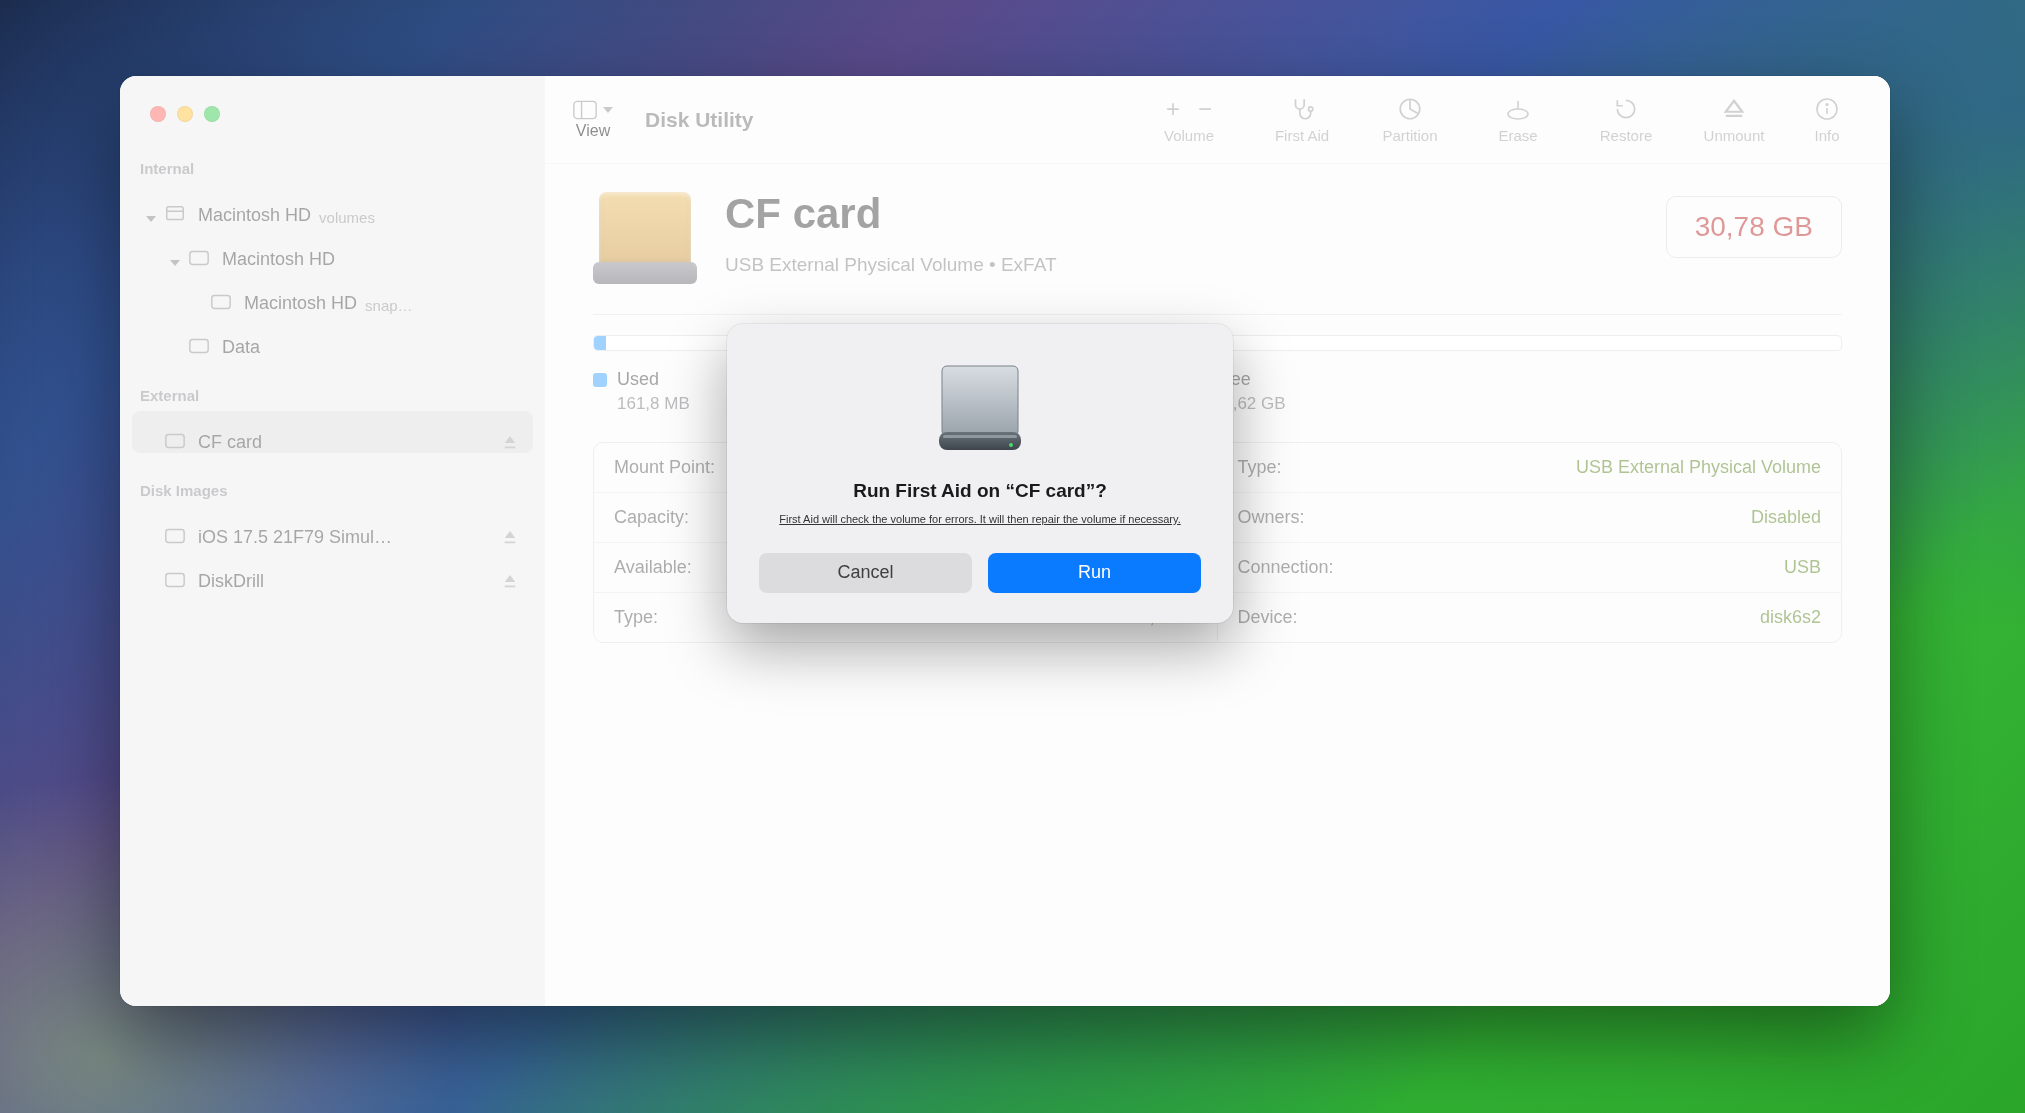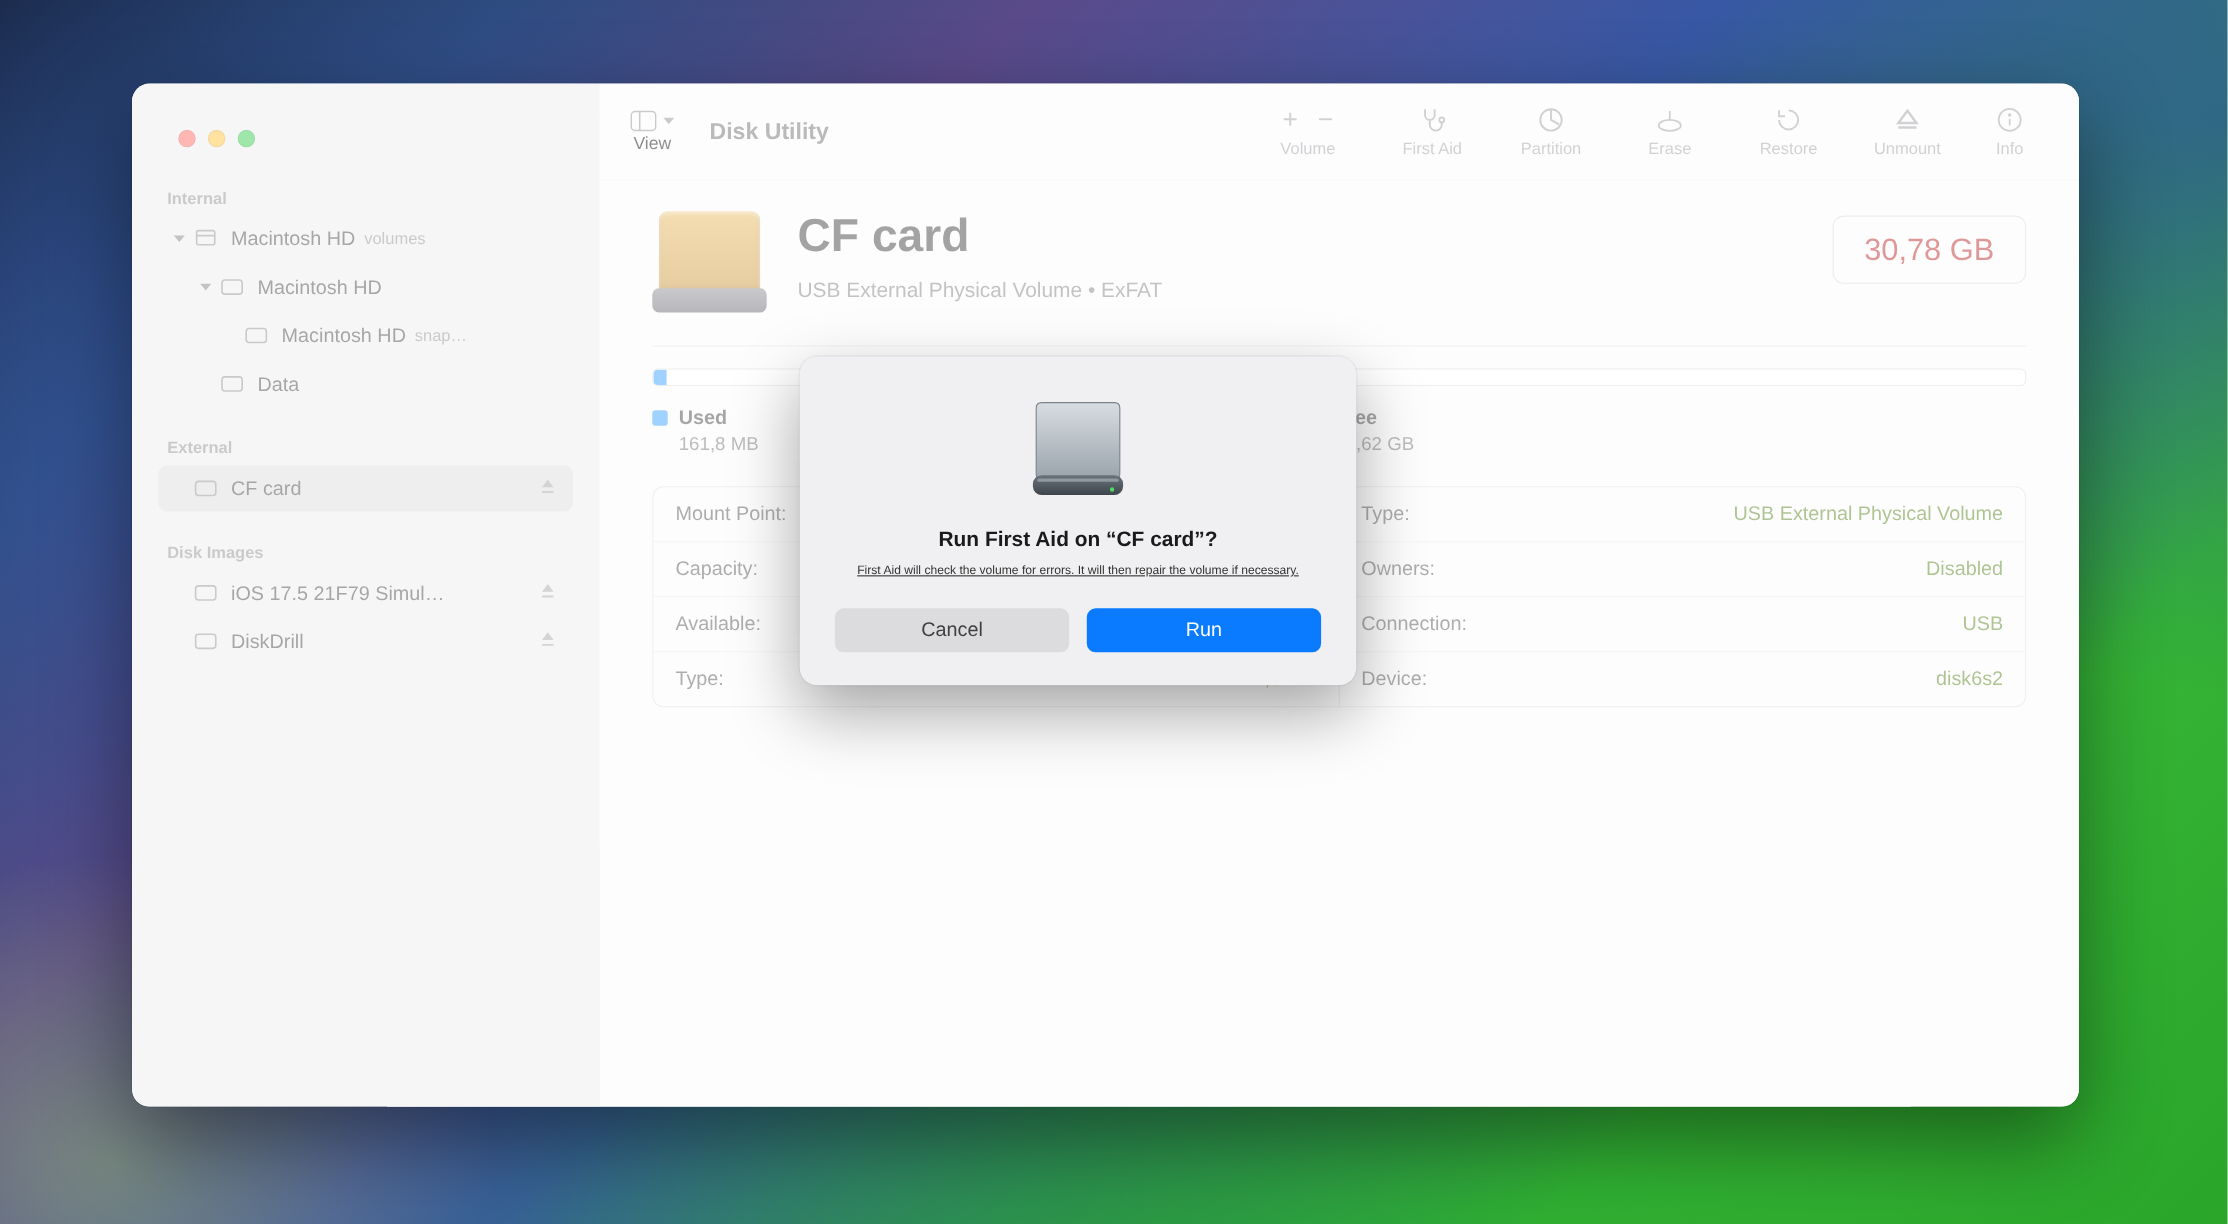--- a/index.html
+++ b/index.html
@@ -10,31 +10,31 @@
     radial-gradient(ellipse 900px 700px at 15% 35%, rgba(60,100,200,0.45), transparent 70%),
     radial-gradient(ellipse 1000px 800px at 100% 10%, rgba(40,70,160,0.55), transparent 65%),
     radial-gradient(ellipse 1200px 900px at 50% 110%, rgba(30,160,40,0.6), transparent 60%),
     radial-gradient(ellipse 500px 400px at 5% 95%, rgba(180,220,100,0.4), transparent 70%);
 }
 
 .window { position: absolute; left: 120px; top: 76px; width: 1770px; height: 930px;
   background: #f5f5f7; border-radius: 16px; box-shadow: 0 30px 80px rgba(0,0,0,0.45), 0 0 0 1px rgba(0,0,0,0.05);
   display: flex; overflow: hidden; }
 
-.sidebar { width: 425px; background: rgba(233,233,235,0.92); backdrop-filter: blur(20px); padding: 16px; display: flex; flex-direction: column; }
+.sidebar { width: 425px; background: rgba(233,233,235,0.92); backdrop-filter: blur(20px); padding: 4px; display: flex; flex-direction: column; }
 .traffic { display: flex; gap: 11px; padding: 26px 0 22px 26px; }
 .traffic-dot { width: 16px; height: 16px; border-radius: 50%; }
 .dot-close { background: #ff5f57; border: 0.5px solid rgba(0,0,0,0.1); }
 .dot-min   { background: #febc2e; border: 0.5px solid rgba(0,0,0,0.1); }
 .dot-max   { background: #28c840; border: 0.5px solid rgba(0,0,0,0.1); }
 
 .section-label { font-size: 15px; color: #8a8a8e; font-weight: 600; padding: 28px 0 6px 16px; }
 .section-label.first { padding-top: 16px; }
 
-.tree-row { display: flex; align-items: center; height: 42px; padding: 0 12px 0 0; border-radius: 8px; margin: 1px 8px; }
+.tree-row { display: flex; align-items: flex-end; height: 42px; padding: 0 12px 0 0; border-radius: 8px; margin: 1px 8px; }
 .tree-row .chev { width: 14px; height: 14px; color: #7a7a7e; display: flex; align-items: center; justify-content: center; }
 .tree-row .icon { width: 26px; height: 24px; display: flex; align-items: center; justify-content: center; color: #8a8a8f; margin: 0 10px 0 4px; }
 .tree-row .label { font-size: 18px; color: #3a3a3d; white-space: nowrap; overflow: hidden; text-overflow: ellipsis; }
 .tree-row .suffix { font-size: 15px; color: #8a8a8e; margin-left: 8px; }
 .tree-row.selected { background: rgba(0,0,0,0.07); }
 .tree-row .eject { margin-left: auto; width: 18px; height: 18px; color: #a0a0a3; }
 .indent-0 { padding-left: 12px; }
 .indent-1 { padding-left: 36px; }
 .indent-2 { padding-left: 72px; }
 
@@ -61,21 +61,21 @@
 .disk-sub { font-size: 19px; color: #7a7a7e; margin-top: 18px; }
 .cap-box { border: 1px solid rgba(0,0,0,0.15); border-radius: 10px; padding: 14px 28px; font-size: 28px; color: #b91c1c; align-self: flex-start; margin-top: 4px; }
 
 .divider { height: 1px; background: rgba(0,0,0,0.1); margin: 30px 0 20px; }
 
 .usage-bar { height: 16px; border: 1px solid rgba(0,0,0,0.15); border-radius: 5px; background: #fff; display: flex; overflow: hidden; }
 .usage-fill { background: #2e9bff; height: 100%; }
 
 .legend { display: flex; gap: 80px; margin-top: 18px; }
 .legend-item { display: flex; flex-direction: column; gap: 4px; }
-.legend-top { display: flex; align-items: center; gap: 10px; font-size: 18px; font-weight: 700; color: #3a3a3d; }
+.legend-top { display: flex; align-items: center; gap: 10px; font-size: 18px; font-weight: 400; color: #3a3a3d; }
 .legend-dot { width: 14px; height: 14px; border-radius: 3px; }
 .legend-val { font-size: 17px; color: #6a6a6e; padding-left: 24px; }
 
 .info-table { margin-top: 28px; border: 1px solid rgba(0,0,0,0.12); border-radius: 10px; display: grid; grid-template-columns: 1fr 1fr; overflow: hidden; }
 .info-table .col { display: flex; flex-direction: column; }
 .info-table .col:first-child { border-right: 1px solid rgba(0,0,0,0.12); }
 .info-row { display: flex; justify-content: space-between; padding: 14px 20px; font-size: 18px; color: #4a4a4d; border-bottom: 1px solid rgba(0,0,0,0.08); }
 .info-row:last-child { border-bottom: none; }
 .info-row .v { color: #4d7c0f; }
 

